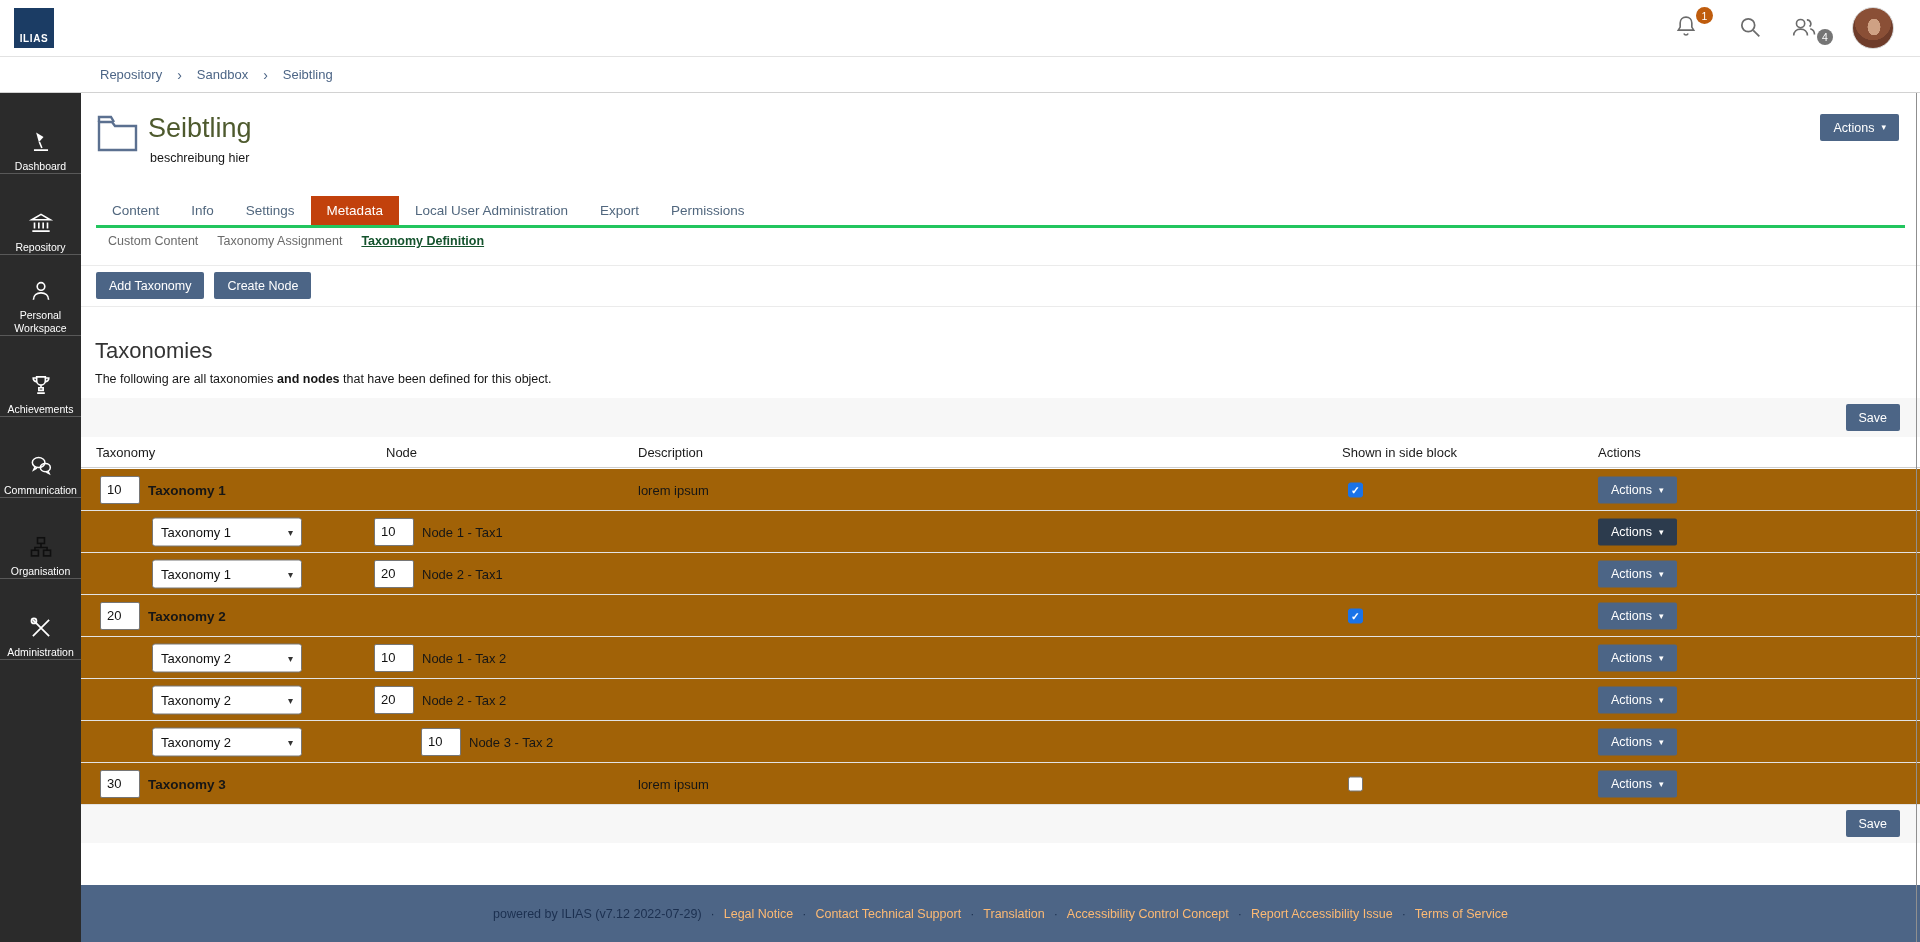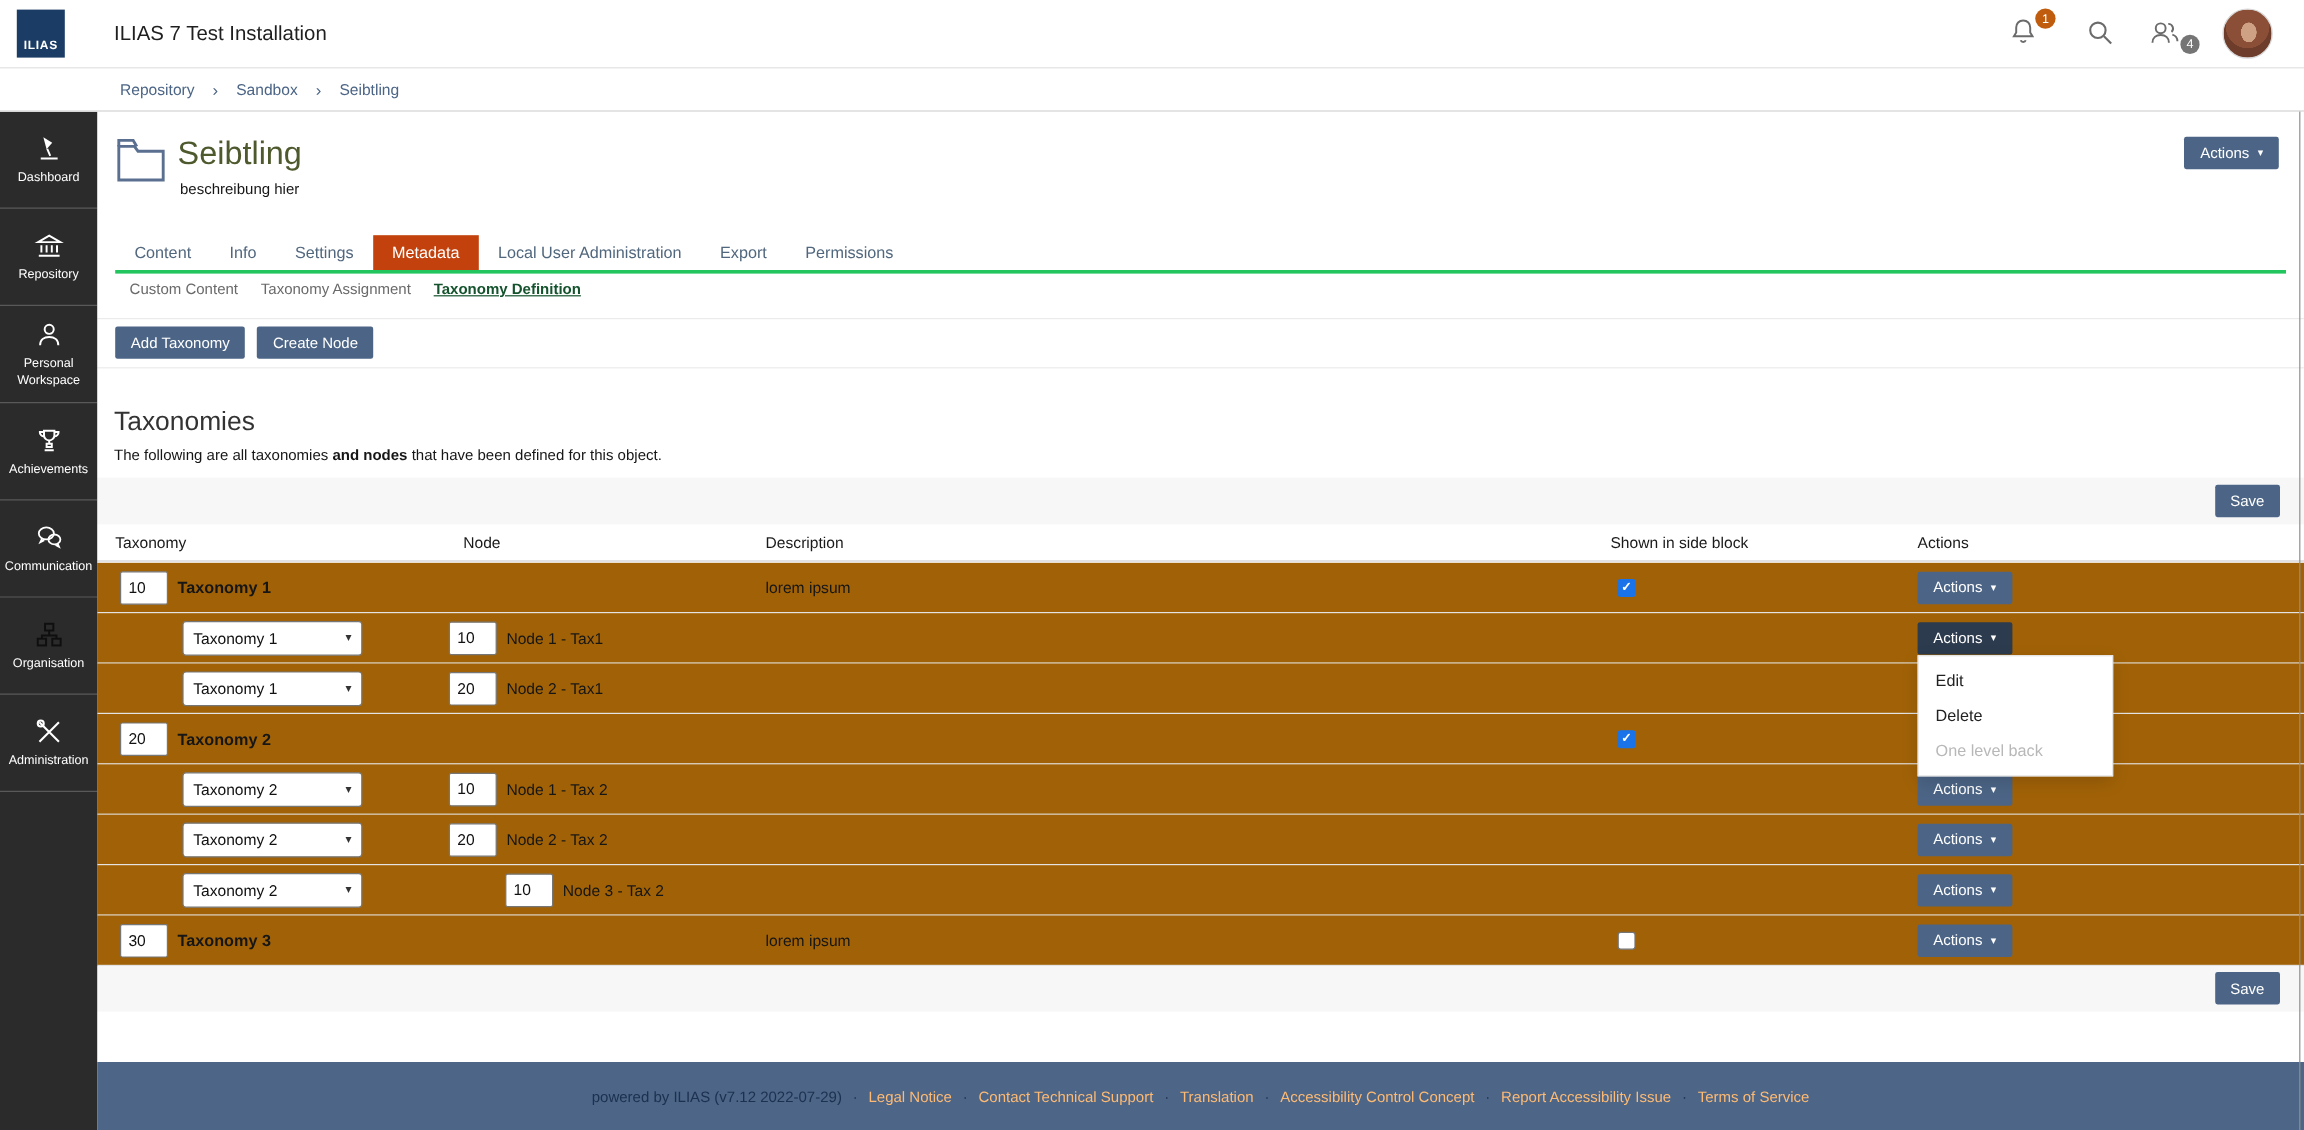--- a/index.html
+++ b/index.html
@@ -27,21 +27,21 @@
       radial-gradient(circle at 50% 35%, #8a4f36 0 55%, #6e3c2a 56% 100%);
     border:1px solid #d8d8d8; }
 
   
   .crumbbar { position:absolute; top:57px; left:0; width:1920px; height:36px; background:#fff; border-bottom:1px solid #d2d2d2; display:flex; align-items:center; padding-left:100px; gap:15px; font-size:13px; color:#4c6586; z-index:5; }
   .crumb { cursor:pointer; }
   .crumb-sep { font-size:14px; }
 
   
   .sidebar { position:absolute; top:93px; left:0; width:81px; bottom:0; background:#2b2b2b; z-index:4; }
-  .side-item { height:81px; border-bottom:1px solid rgba(255,255,255,.22); display:flex; flex-direction:column; align-items:center; justify-content:center; gap:5px; color:#fff; font-size:10.5px; line-height:1.25; text-align:center; cursor:pointer; padding:0 2px; }
+  .side-item { height:81px; border-bottom:1px solid rgba(255,255,255,.22); display:flex; flex-direction:column; align-items:center; justify-content:flex-end; gap:5px; color:#fff; font-size:10.5px; line-height:1.25; text-align:center; cursor:pointer; padding:0 2px; }
 
   
   .main { position:absolute; top:93px; left:81px; width:1839px; height:792px; background:#fff; }
   .scroll-line { position:absolute; top:93px; right:3px; bottom:0; width:1px; background:#8f8f8f; z-index:9; }
 
   .folder-icon { position:absolute; left:14px; top:20px; }
   .page-title { position:absolute; left:67px; top:20px; font-size:27px; color:#4e5a2e; }
   .page-desc { position:absolute; left:69px; top:58px; font-size:12.5px; color:#161616; }
   .page-actions { position:absolute; top:21px; right:21px; }
 
@@ -104,21 +104,20 @@
   .f-powered, .f-dot { color:#1c3050; }
   .f-link { color:#fdba74; cursor:pointer; }
 </style>
 </head>
 <body>
 
 <div class="topbar">
   <div class="logo">
       <span>ILIAS</span>
     </div>
-  <div class="app-title">ILIAS 7 Test Installation</div>
 
   <div class="icon-wrap iw-bell">
     <svg width="28" height="28" viewBox="0 0 24 24" fill="none" stroke="#6b6b6b" stroke-width="1.4">
       <path d="M12 3.5c3 0 5 2.2 5 5v3.6l1.6 2.6H5.4L7 12.1V8.5c0-2.8 2-5 5-5z"></path>
       <path d="M10.2 17.6a1.9 1.9 0 0 0 3.6 0"></path>
     </svg>
   </div>
   <div class="badge badge-orange">1</div>
 
   <div class="icon-wrap iw-search">
@@ -359,25 +358,20 @@
       <button class="btn cell p-btn">
           <span>Actions</span>
           <span class="caret">▾</span>
         </button>
     </div>
 
     <div class="band-bottom">
       <button class="btn">Save</button>
     </div>
 
-    <div class="ctx-menu">
-      <div class="ctx-item">Edit</div>
-      <div class="ctx-item">Delete</div>
-      <div class="ctx-item disabled">One level back</div>
-    </div>
 
   </div>
 </div>
 
 <div class="footer">
   <span class="f-powered">powered by ILIAS (v7.12 2022-07-29)</span>
   <span class="f-dot">·</span>
   <span class="f-link">Legal Notice</span>
   <span class="f-dot">·</span>
   <span class="f-link">Contact Technical Support</span>

